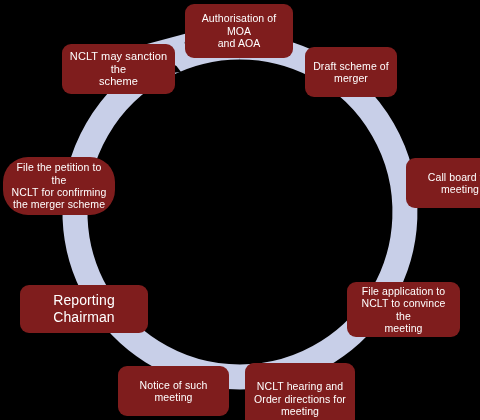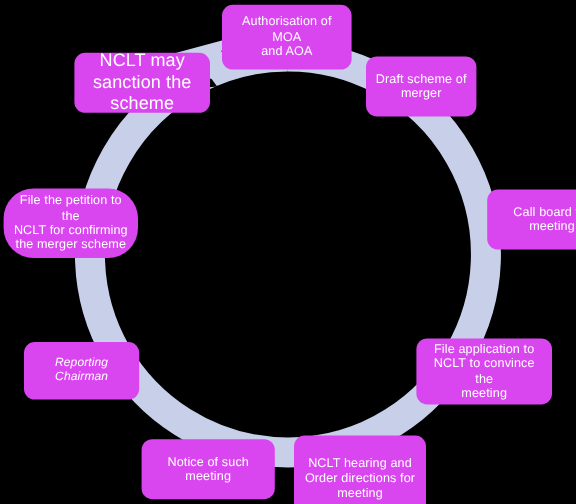--- a/index.html
+++ b/index.html
@@ -18,21 +18,21 @@
   #ring-layer {
     position: absolute;
     left: 0;
     top: 0;
     width: 480px;
     height: 420px;
   }
   .node {
     position: absolute;
     box-sizing: border-box;
-    background: #d946ef;
+    background: #7f1d1d;
     color: #ffffff;
     border-radius: 9px;
     display: flex;
     align-items: center;
     justify-content: center;
     text-align: center;
     line-height: 1.18;
     padding: 4px 6px;
     letter-spacing: 0.1px;
     z-index: 5;
@@ -42,23 +42,23 @@
     white-space: pre-line;
   }
 
   
   #node-0 { left: 185px; top: 4px;   width: 108px; height: 54px;  font-size: 10.5px; }
   #node-1 { left: 305px; top: 47px;  width: 92px; height: 50px;  font-size: 10.5px; }
   #node-2 { left: 370px; top: 158px; width: 108px; height: 50px;  font-size: 10.5px; margin-left: 36px; }
   #node-3 { left: 347px; top: 282px; width: 113px; height: 55px;  font-size: 10.5px; align-items: center; }
   #node-4 { left: 245px; top: 363px; width: 110px; height: 72px;  font-size: 10.5px; }
   #node-5 { left: 118px; top: 366px; width: 111px; height: 50px;  font-size: 10.5px; }
-  #node-6 { left: 20px;  top: 285px; width: 96px; height: 48px;  font-size: 10px; font-style: italic; }
+  #node-6 { left: 20px;  top: 285px; width: 128px; height: 48px;  font-size: 14px; }
   #node-7 { left: 3px;   top: 157px; width: 112px; height: 58px;  font-size: 10.5px; border-radius: 25px; }
-  #node-8 { left: 62px;  top: 44px;  width: 113px; height: 50px;  font-size: 15px; }
+  #node-8 { left: 62px;  top: 44px;  width: 113px; height: 50px;  font-size: 11px; }
 </style>
 </head>
 <body>
 
 <div id="canvas">
 
   <svg id="ring-layer" viewBox="0 0 480 420" width="480" height="420">
 
     <g>
       <path d="M 240 47

